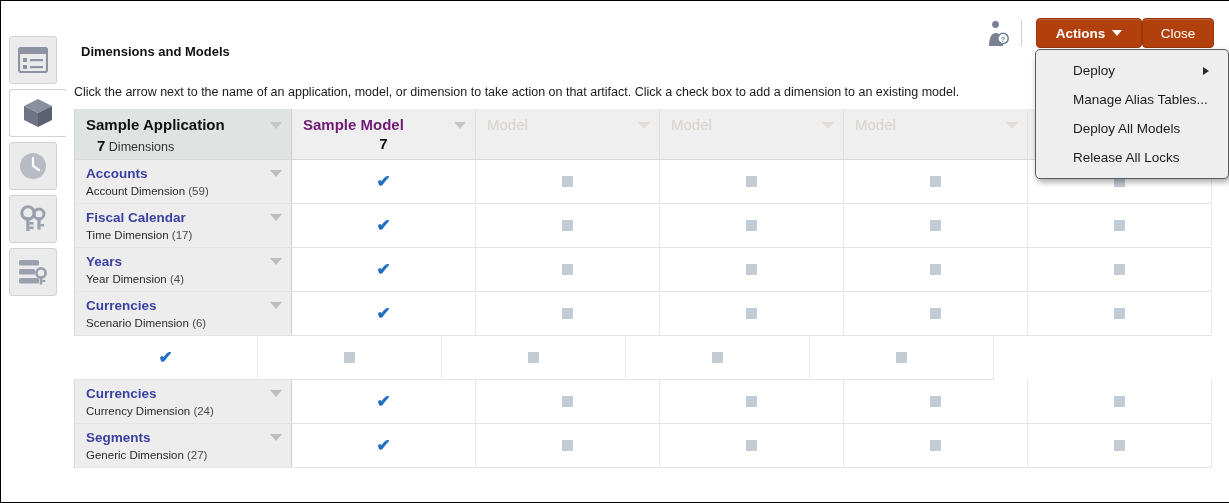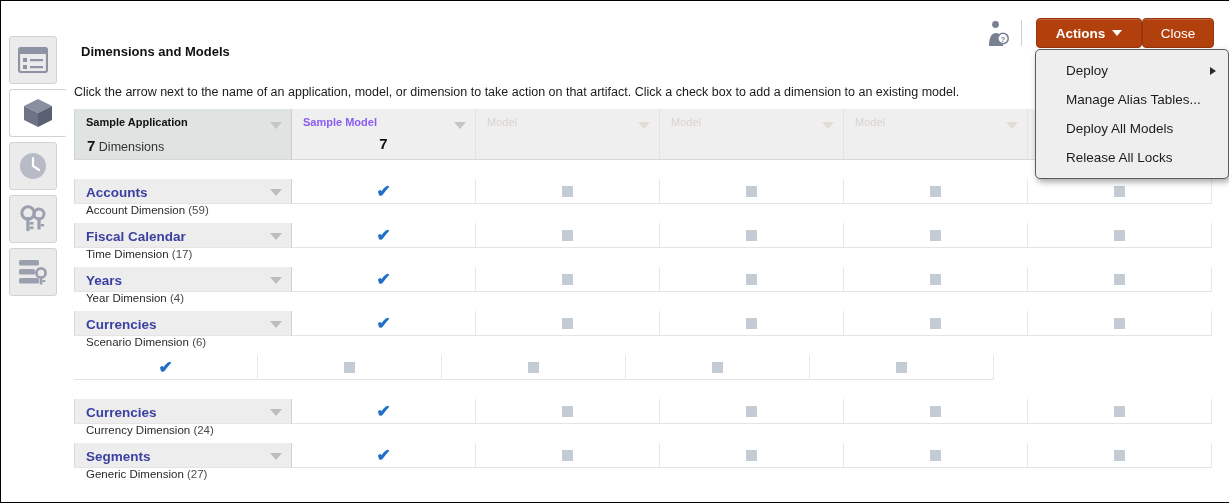--- a/index.html
+++ b/index.html
@@ -61,21 +61,21 @@
   .caret-down {
     width:0; height:0; border-left:5px solid transparent; border-right:5px solid transparent;
     border-top:6px solid #ffffff;
   }
 
   
   #actions-menu {
     position:absolute; left:968px; top:48px; width:194px;
     background:#eeeeee; border:1px solid #5c5c5c; border-radius:5px;
     box-shadow:2px 3px 6px rgba(0,0,0,.35);
-    padding:6px 0; z-index:50;
+    padding:6px 7px; z-index:50;
   }
   .menu-item {
     position:relative; height:29px; line-height:29px;
     padding:0 16px 0 30px; font-size:13.5px; color:#1c1c1c;
     white-space:nowrap; cursor:pointer;
   }
   .submenu-arrow {
     position:absolute; right:12px; top:11px;
     width:0; height:0; border-top:4.5px solid transparent; border-bottom:4.5px solid transparent;
     border-left:6px solid #2b2b2b;
@@ -86,41 +86,41 @@
   .grid-row { display:flex; width:100%; }
 
   
   #grid-header { height:51px; }
   .hcell {
     position:relative; border-right:1px solid #e2e2e2; border-bottom:1px solid #d8d8d8;
     background:#efefef; overflow:hidden;
   }
   .hcell.first { background:#dfe3e1; border-left:1px solid #d0d4d2; border-right:1px solid #c9cdcb; }
   .hcell .h-title {
-    position:absolute; left:11px; top:7px; font-size:11px; font-weight:bold; white-space:nowrap;
+    position:absolute; left:11px; top:7px; font-size:15px; font-weight:bold; white-space:nowrap;
   }
   .hcell.first .h-title { color:#111111; }
-  .hcell .h-title.model { color:#8b5cf6; }
+  .hcell .h-title.model { color:#701a75; }
   .hcell .h-title.placeholder { color:#d9d3cd; font-weight:normal; }
-  .h-sub-left { position:absolute; left:12px; top:28px; font-size:12.5px; color:#333; white-space:nowrap; }
+  .h-sub-left { position:absolute; left:22px; top:28px; font-size:12.5px; color:#333; white-space:nowrap; }
   .h-sub-left .big { font-size:15px; font-weight:bold; color:#111; }
   .h-sub-center { position:absolute; left:0; right:0; top:26px; text-align:center; font-size:15px; font-weight:bold; color:#111; }
   .hdd {
     position:absolute; right:9px; top:13px; width:0; height:0;
     border-left:6px solid transparent; border-right:6px solid transparent;
     border-top:7px solid #c6c6c6; cursor:pointer;
   }
   .hdd.pale { border-top-color:#e3ddd7; }
 
   
   .brow { height:44px; }
   .bcell {
     position:relative; border-right:1px solid #e8e8e8; border-bottom:1px solid #e4e4e4;
     background:#ffffff;
-    display:flex; align-items:center; justify-content:center;margin-top:19px;
+    display:flex; align-items:center; justify-content:center;
   }
   .bcell.first {
     background:#ededed; border-left:1px solid #d9d9d9; border-right:1px solid #d0d0d0;
     display:block;
   }
   .dim-name {
     position:absolute; left:11px; top:6px; font-size:13.5px; font-weight:bold; color:#3b3fa0;
     white-space:nowrap; cursor:pointer;
   }
   .dim-type {

